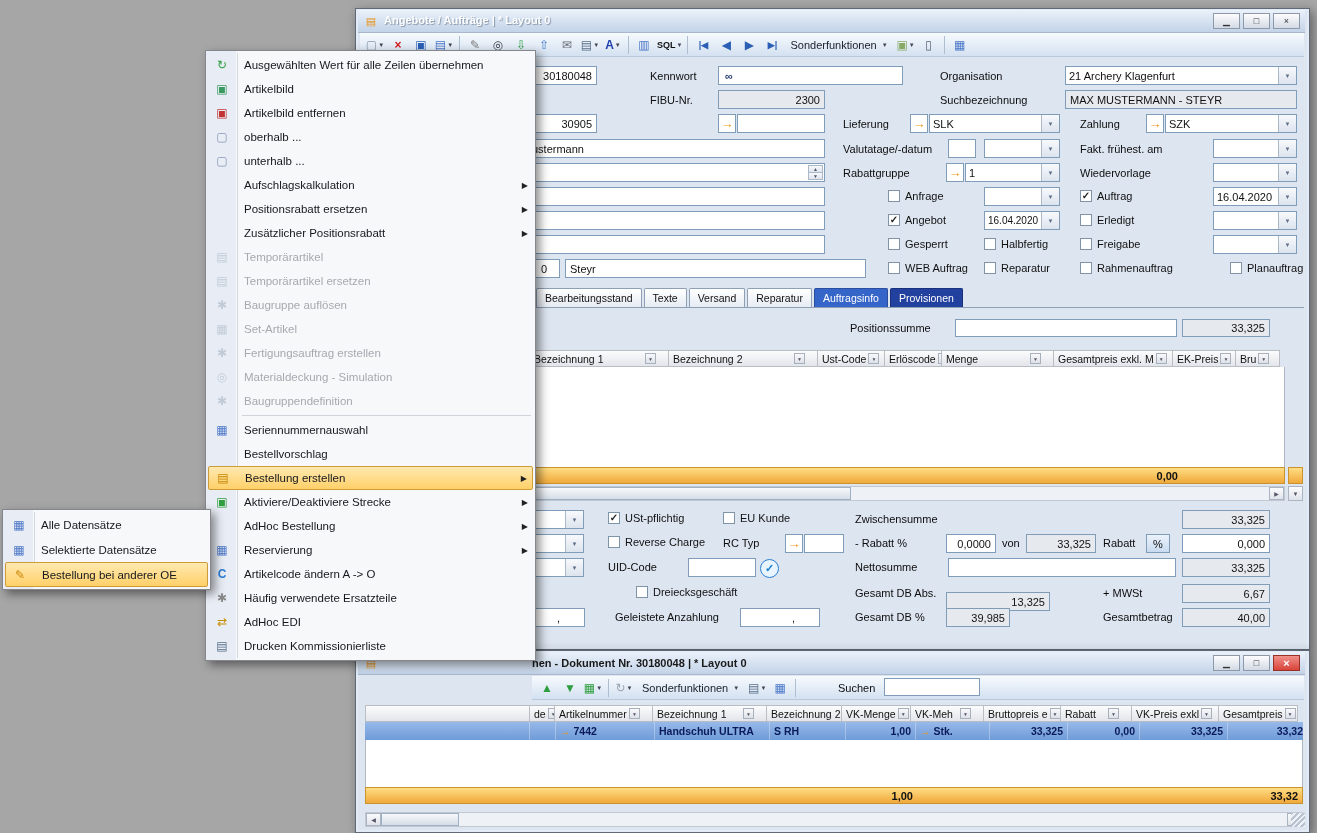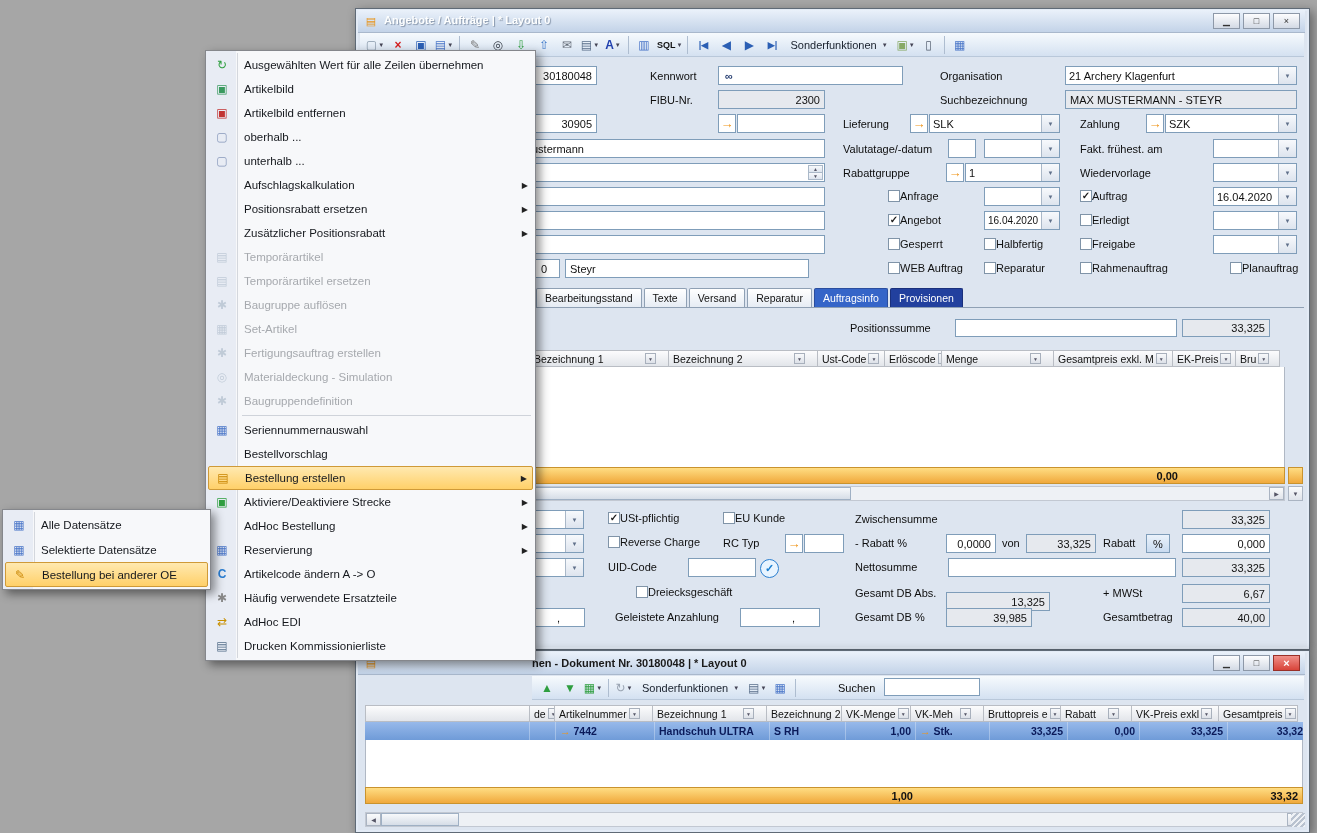--- a/index.html
+++ b/index.html
@@ -28,21 +28,21 @@
   .fld{position:absolute;background:#fff;border:1px solid #7f9db9;height:19px;box-sizing:border-box;
        display:flex;align-items:center;padding:0 4px;overflow:hidden;white-space:nowrap}
   .fld.ro{background:#e6e9ee}
   .fld.r{justify-content:flex-end}
   .combo{position:absolute;display:flex;height:19px;border:1px solid #7f9db9;box-sizing:border-box;background:#fff;overflow:hidden}
   .combo .val{flex:1;display:flex;align-items:center;padding:0 3px;white-space:nowrap;overflow:hidden}
   .ddbtn{width:17px;background:linear-gradient(#f7f9fc,#dde4ee);border-left:1px solid #aab8c8;
          display:flex;align-items:center;justify-content:center;font-size:6px;color:#60708a;flex:0 0 17px}
   .arrowbtn{position:absolute;width:18px;height:19px;box-sizing:border-box;border:1px solid #7f9db9;background:#fff;
             color:#ef9418;font-weight:bold;display:flex;align-items:center;justify-content:center;font-size:13px}
-  .cbrow{position:absolute;display:flex;align-items:center;gap:0;white-space:nowrap}
+  .cbrow{position:absolute;display:flex;align-items:center;gap:5px;white-space:nowrap}
   .cb{width:12px;height:12px;box-sizing:border-box;border:1px solid #8094a8;background:#fff;display:flex;
       align-items:center;justify-content:center;font-size:10px;font-weight:bold;color:#1a1a1a;flex:0 0 12px}
   .cb.checked::after{content:"✓";margin-top:-1px}
   .spin{position:absolute;right:1px;width:15px;height:8px;background:linear-gradient(#f7f9fc,#dde4ee);
         border:1px solid #aab8c8;box-sizing:border-box;font-size:5px;color:#556;display:flex;align-items:center;justify-content:center}
   .tabs{position:absolute;display:flex;align-items:flex-end;height:19px}
   .tab{height:19px;box-sizing:border-box;display:flex;align-items:center;padding:0 8px;border:1px solid #8fa0b4;border-bottom:none;
        background:linear-gradient(#ffffff,#e6ecf4);margin-right:2px;border-radius:2px 2px 0 0;font-size:10.5px;white-space:nowrap}
   .tab.blue{background:#3565c8;color:#fff;border-color:#2a4d9e}
   .tab.darkblue{background:#22409e;color:#fff;border-color:#1a307c}
@@ -308,21 +308,21 @@
   <span>Freigabe</span>
 </div>
 <div class="combo" style="left:1213px;top:235px;width:84px">
   <div class="val"></div>
   <div class="ddbtn">▼</div>
 </div>
 
 <div class="fld r" style="left:460px;top:259px;width:100px">
     <span style="margin-right:8px">0</span>
   </div>
-<div class="fld" style="left:565px;top:259px;width:244px">
+<div class="fld" style="left:565px;top:259px;width:301px">
     <span>Steyr</span>
   </div>
 <div class="cbrow" style="left:888px;top:262px">
   <span class="cb"></span>
   <span>WEB Auftrag</span>
 </div>
 <div class="cbrow" style="left:984px;top:262px">
   <span class="cb"></span>
   <span>Reparatur</span>
 </div>
@@ -488,21 +488,21 @@
   </div>
 
 <div class="fld r" style="left:460px;top:608px;width:125px">
     <span style="margin-right:20px">,</span>
   </div>
 <div class="lbl" style="left:615px;top:611px">Geleistete Anzahlung</div>
 <div class="fld r" style="left:740px;top:608px;width:80px">
     <span style="margin-right:20px">,</span>
   </div>
 <div class="lbl" style="left:855px;top:611px">Gesamt DB %</div>
-<div class="fld ro r" style="left:946px;top:608px;width:86px">
+<div class="fld ro r" style="left:946px;top:608px;width:64px">
     <span>39,985</span>
   </div>
 <div class="lbl" style="left:1103px;top:611px">Gesamtbetrag</div>
 <div class="fld ro r" style="left:1182px;top:608px;width:88px">
     <span>40,00</span>
   </div>
 
 <div class="win" style="left:355px;top:650px;width:953px;height:181px"></div>
 <div class="titlebar" style="left:358px;top:652px;width:947px;height:22px"></div>
 <span class="appicon" style="left:364px;top:656px">▤</span>

